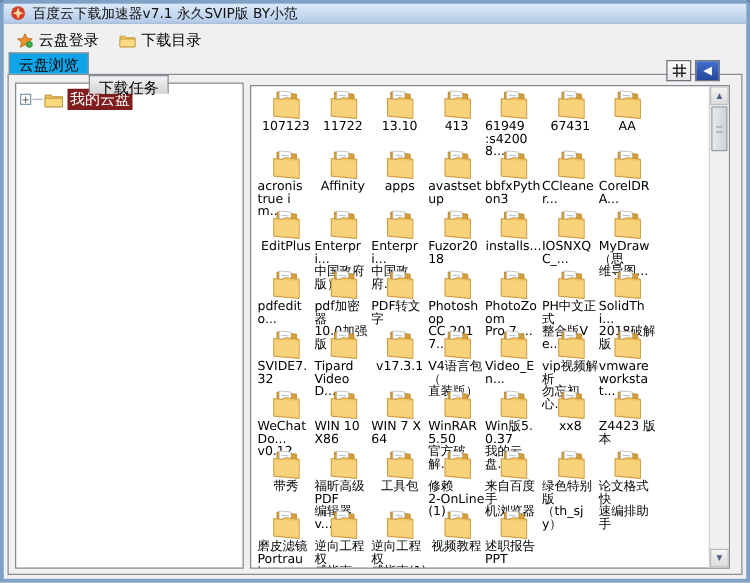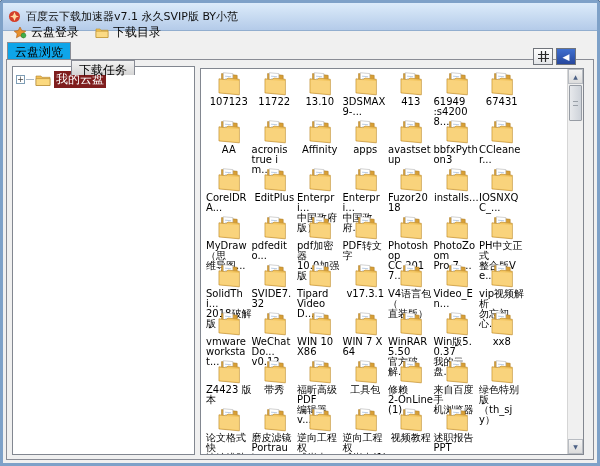--- a/index.html
+++ b/index.html
@@ -10,21 +10,21 @@
     position: relative; width: 600px; height: 466px;
     background:#f0f0f0;
     border: 3px solid #7ea1c8;
     outline: 1px solid #44658c;
     border-radius: 4px 4px 0 0;
     overflow: hidden;
   }
 
   
   .titlebar {
-    position:absolute; top:0; left:0; right:0; height:28px;
+    position:absolute; top:0; left:0; right:0; height:16px;
     background: linear-gradient(#dcebfa, #b4cbe9);
     display:flex; align-items:center; gap:5px; padding:0 5px;
     border-bottom:1px solid #92aecf;
   }
   .titlebar .app-icon { width:13px; height:13px; flex:0 0 auto; }
   .titlebar .title-text { font-size:11px; color:#101010; white-space:nowrap; }
 
   
   .toolbar {
     position:absolute; top:20px; left:0; right:0; height:18px;
@@ -211,30 +211,20 @@
             <div class="folder-label">13.10</div>
           </div>
           <div class="folder-item">
             <svg viewBox="0 0 32 30">
               <path d="M8 3 L26 5 L26 25 L8 23 Z" fill="#d89f35" stroke="#b07f28" stroke-width="0.7"></path>
               <path d="M10 2 L21 3 L21 23 L10 22 Z" fill="#ffffff" stroke="#a9a9a9" stroke-width="0.6"></path>
               <path d="M12 6 L19 6.6 M12 9 L19 9.6 M12 12 L19 12.6 M12 15 L19 15.6" stroke="#9db6d8" stroke-width="0.8"></path>
               <path d="M5 9 L13 10 L15.5 8.2 L28.5 9.6 L28.5 27.5 L5 25.3 Z" fill="#f3c55f" stroke="#c08f35" stroke-width="0.8"></path>
               <path d="M5.8 10 L28 11.4 L28 26.6 L5.8 24.5 Z" fill="#f9d37c"></path>
             </svg>
-            <div class="folder-label">3DSMAX9-...</div>
-          </div>
-          <div class="folder-item">
-            <svg viewBox="0 0 32 30">
-              <path d="M8 3 L26 5 L26 25 L8 23 Z" fill="#d89f35" stroke="#b07f28" stroke-width="0.7"></path>
-              <path d="M10 2 L21 3 L21 23 L10 22 Z" fill="#ffffff" stroke="#a9a9a9" stroke-width="0.6"></path>
-              <path d="M12 6 L19 6.6 M12 9 L19 9.6 M12 12 L19 12.6 M12 15 L19 15.6" stroke="#9db6d8" stroke-width="0.8"></path>
-              <path d="M5 9 L13 10 L15.5 8.2 L28.5 9.6 L28.5 27.5 L5 25.3 Z" fill="#f3c55f" stroke="#c08f35" stroke-width="0.8"></path>
-              <path d="M5.8 10 L28 11.4 L28 26.6 L5.8 24.5 Z" fill="#f9d37c"></path>
-            </svg>
             <div class="folder-label">413</div>
           </div>
           <div class="folder-item">
             <svg viewBox="0 0 32 30">
               <path d="M8 3 L26 5 L26 25 L8 23 Z" fill="#d89f35" stroke="#b07f28" stroke-width="0.7"></path>
               <path d="M10 2 L21 3 L21 23 L10 22 Z" fill="#ffffff" stroke="#a9a9a9" stroke-width="0.6"></path>
               <path d="M12 6 L19 6.6 M12 9 L19 9.6 M12 12 L19 12.6 M12 15 L19 15.6" stroke="#9db6d8" stroke-width="0.8"></path>
               <path d="M5 9 L13 10 L15.5 8.2 L28.5 9.6 L28.5 27.5 L5 25.3 Z" fill="#f3c55f" stroke="#c08f35" stroke-width="0.8"></path>
               <path d="M5.8 10 L28 11.4 L28 26.6 L5.8 24.5 Z" fill="#f9d37c"></path>
             </svg>

